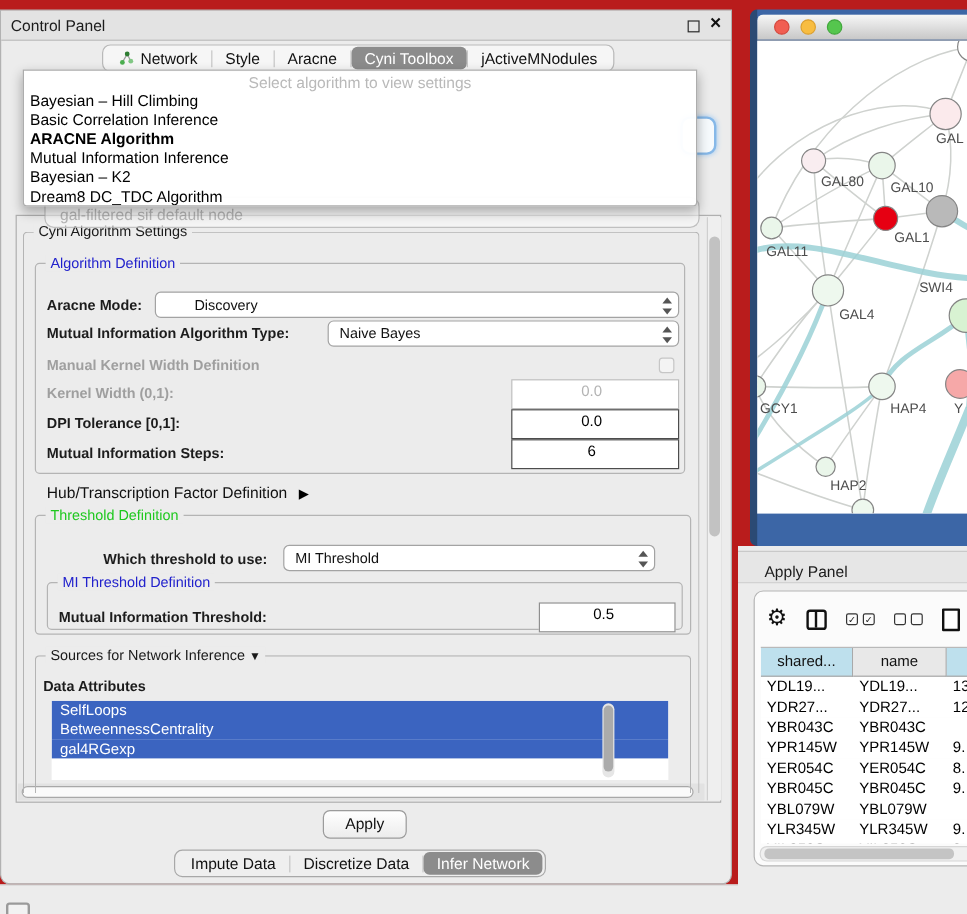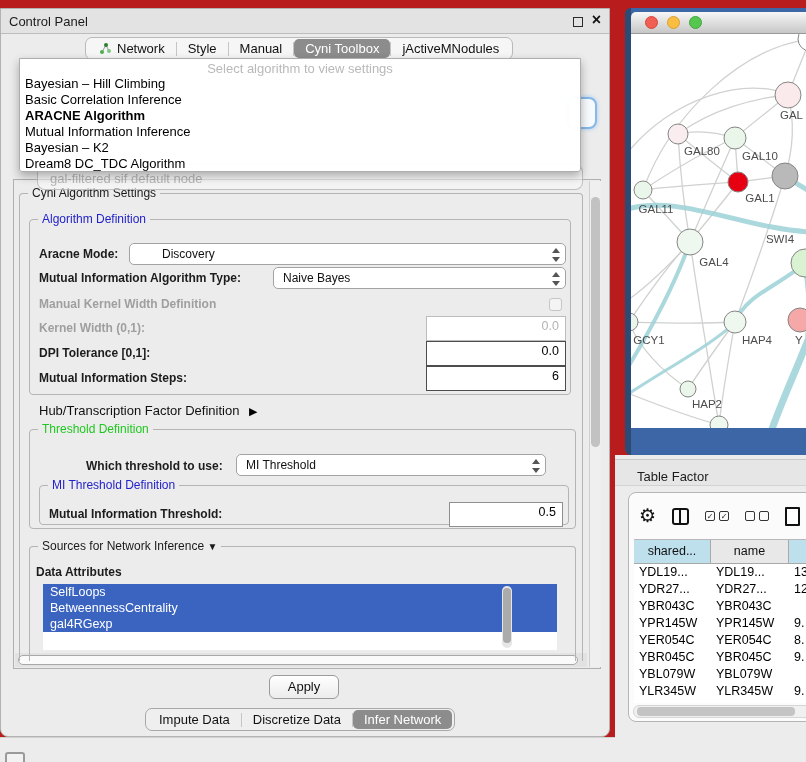--- a/index.html
+++ b/index.html
@@ -53,21 +53,21 @@
   .group { position:absolute; border:1px solid #b4b4b4; border-radius:4px; }
   .group > .gtitle { position:absolute; top:-8px; left:8px; background:#ececec; padding:0 4px; font-size:12px; white-space:nowrap;}
   .lbl { position:absolute; font-size:12px; font-weight:bold; color:#1c1c1c; white-space:nowrap;}
   .lbl.gray { color:#9f9f9f; }
   .combo { position:absolute; height:22px; background:#ffffff; border:1px solid #a3a3a3; border-radius:5px;
     font-size:12px; line-height:20px; padding-left:9px; color:#111;}
   .combo .arrows { position:absolute; right:5px; top:3px; width:8px; height:16px; }
   .combo .arrows:before { content:""; position:absolute; top:1px; left:0; border-left:4px solid transparent; border-right:4px solid transparent; border-bottom:5px solid #555;}
   .combo .arrows:after { content:""; position:absolute; bottom:1px; left:0; border-left:4px solid transparent; border-right:4px solid transparent; border-top:5px solid #555;}
   .tinput { position:absolute; height:25px; background:#fff; border:1px solid #4c4c4c;
-    font-size:12.5px; line-height:19px; text-align:right; padding-right:6px; color:#000;}
+    font-size:12.5px; line-height:19px; text-align:center; padding-right:6px; color:#000;}
   .tinput.disabled { border:1px solid #bcbcbc; color:#b3b3b3; }
   .tinput.mid { border:1px solid #8f8f8f; }
   .checkbox { position:absolute; width:13px; height:13px; border:1px solid #c6c6c6; border-radius:3px; background:#f4f4f4; }
   .arrow-right { display:inline-block; margin-left:6px; font-size:11px; color:#000;}
   .hub-row { position:absolute; left:38px; top:394px; font-size:13px; color:#101010; font-weight:500;}
   
   .attr-list { position:absolute; left:42px; top:575px; width:514px; height:66px; background:#fff; overflow:hidden;}
   .attr-item { height:16px; line-height:16px; padding-left:7px; font-size:12.5px; color:#fff; }
   .attr-scroll { position:absolute; left:501px; top:577px; width:10px; height:62px; background:#e6e6e6; border-radius:5px;}
   .attr-scroll .thumb { position:absolute; left:1px; top:2px; width:8px; height:55px; background:#ababab; border-radius:4px;}
@@ -131,21 +131,21 @@
               <circle cx="10" cy="9" r="2" fill="#81c784"></circle>
             </svg></span>
           <span>Network</span>
         </span>
         <span class="tab-sep"></span>
         <span class="tab">
           <span>Style</span>
         </span>
         <span class="tab-sep"></span>
         <span class="tab">
-          <span>Manual</span>
+          <span>Aracne</span>
         </span>
         <span class="tab-sep"></span>
         <span class="tab sel">
           <span>Cyni Toolbox</span>
         </span>
         <span class="tab-sep"></span>
         <span class="tab">
           <span>jActiveMNodules</span>
         </span>
       </div>
@@ -314,21 +314,21 @@
           <circle cx="169" cy="286" r="12" fill="#f6a8a8" stroke="#858585" stroke-width="1"></circle>
           <text x="164" y="310" text-anchor="start" font-size="11.5" fill="#4d4d4d" font-family="&quot;Liberation Sans&quot;, sans-serif">Y</text>
           <circle cx="57" cy="355" r="8" fill="#eaf6ea" stroke="#858585" stroke-width="1"></circle>
           <text x="76" y="374" text-anchor="middle" font-size="11.5" fill="#4d4d4d" font-family="&quot;Liberation Sans&quot;, sans-serif">HAP2</text>
           <circle cx="88" cy="391" r="9" fill="#eef8ee" stroke="#858585" stroke-width="1"></circle>
         </svg></div>
   </div>
 
   <div class="table-section">
     <div class="tp-titlebar">
-      <span class="tp-title">Table Factor</span>
+      <span class="tp-title">Apply Panel</span>
     </div>
     <div class="tp-panel">
       <div class="tp-toolbar">
         <span class="gear-glyph">⚙</span>
         <span class="split-ico"></span>
         <span class="cb-pair">
           <span class="cb">✓</span>
           <span class="cb">✓</span>
         </span>
         <span class="cb-pair">

